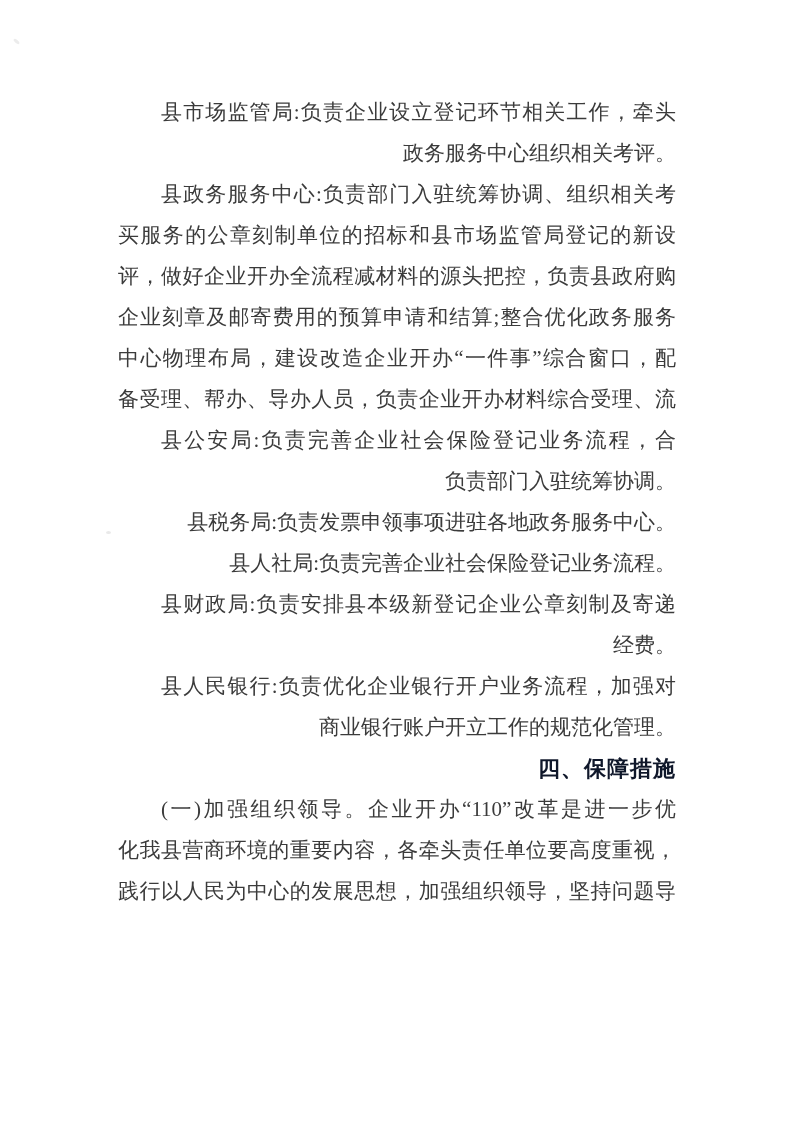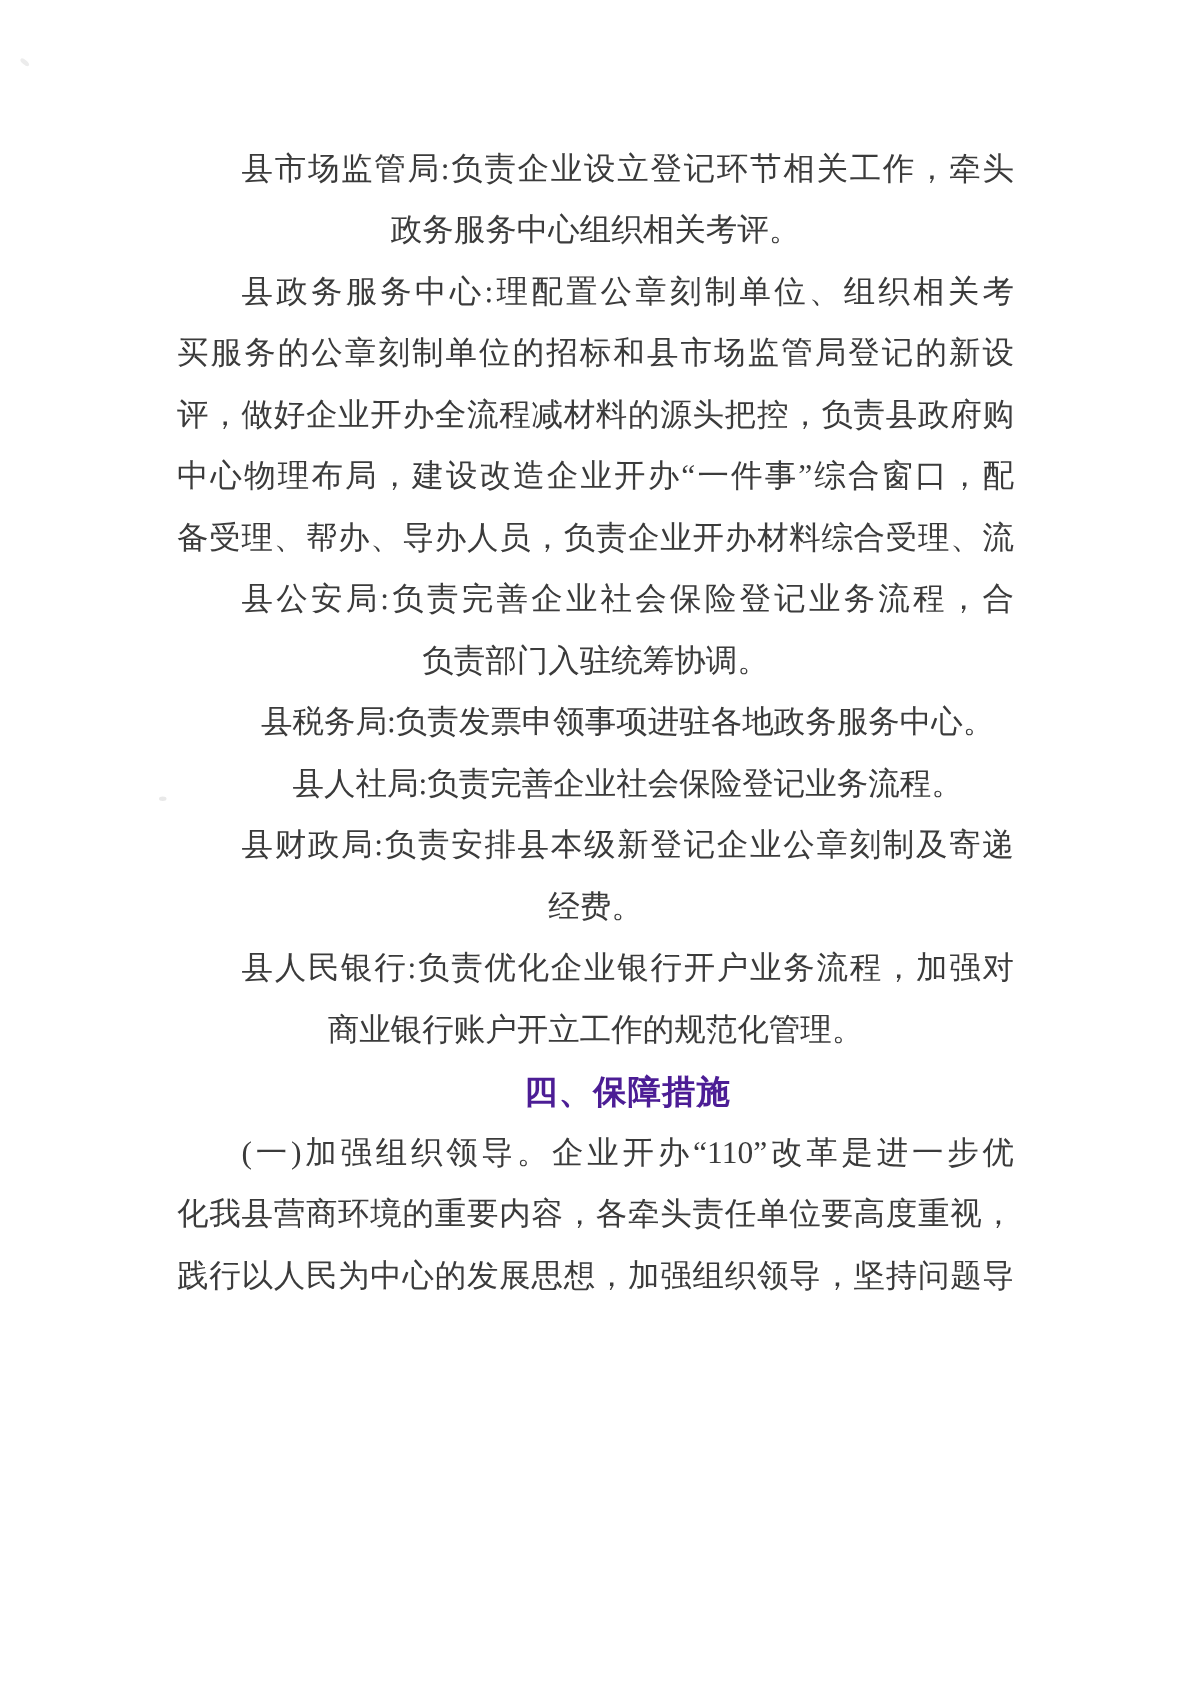--- a/index.html
+++ b/index.html
@@ -20,35 +20,35 @@
     top: 92px;
     width: 558px;
     font-family: "Liberation Serif", "DejaVu Serif", serif;
     font-size: 21px;
     line-height: 41px;
     color: #3b3b3b;
     font-weight: 400;
   }
   .paragraph { margin: 0; }
   .line {
-    text-align: center;
+    text-align: right;
     white-space: normal;
   }
   .line.fill {
     text-align: justify;
     text-align-last: justify;
   }
   .line.indent {
     padding-left: 43px;
   }
   .paragraph.heading .line {
     font-family: "Liberation Sans", "DejaVu Sans", sans-serif;
     font-weight: 700;
     font-size: 22px;
-    color: #4c1d95;
+    color: #0f172a;
     letter-spacing: 1px;
   }
   
   .speck {
     position: absolute;
     border-radius: 50%;
   }
   .speck.s1 { left: 750px; top: 796px; width: 5px; height: 4px; background: #dcdcdc; }
   .speck.s2 { left: 748px; top: 841px; width: 6px; height: 4px; background: #e2e2e2; }
   .speck.s3 { left: 13px;  top: 40px;  width: 7px; height: 3px; background: #ececec; transform: rotate(40deg); }
@@ -57,23 +57,24 @@
 </head>
 <body>
 
 <div class="page">
   <div class="text-block">
       <div class="paragraph body">
         <div class="line indent fill">县市场监管局:负责企业设立登记环节相关工作，牵头</div>
         <div class="line">政务服务中心组织相关考评。</div>
       </div>
       <div class="paragraph body">
-        <div class="line indent fill">县政务服务中心:理配置公章刻制单位、组织相关考</div>
+        <div class="line indent fill">县政务服务中心:负责部门入驻统筹协调、组织相关考</div>
         <div class="line fill">买服务的公章刻制单位的招标和县市场监管局登记的新设</div>
         <div class="line fill">评，做好企业开办全流程减材料的源头把控，负责县政府购</div>
+        <div class="line fill">企业刻章及邮寄费用的预算申请和结算;整合优化政务服务</div>
         <div class="line fill">中心物理布局，建设改造企业开办“一件事”综合窗口，配</div>
         <div class="line fill">备受理、帮办、导办人员，负责企业开办材料综合受理、流</div>
       </div>
       <div class="paragraph body">
         <div class="line indent fill">县公安局:负责完善企业社会保险登记业务流程，合</div>
         <div class="line">负责部门入驻统筹协调。</div>
       </div>
       <div class="paragraph body">
         <div class="line indent">县税务局:负责发票申领事项进驻各地政务服务中心。</div>
       </div>

